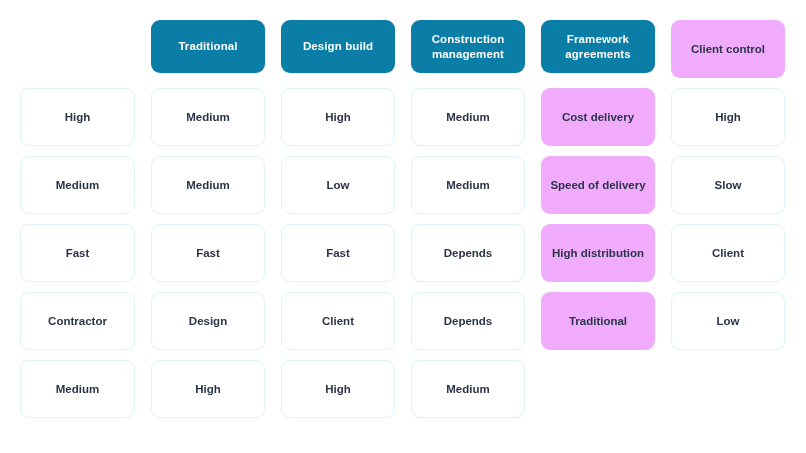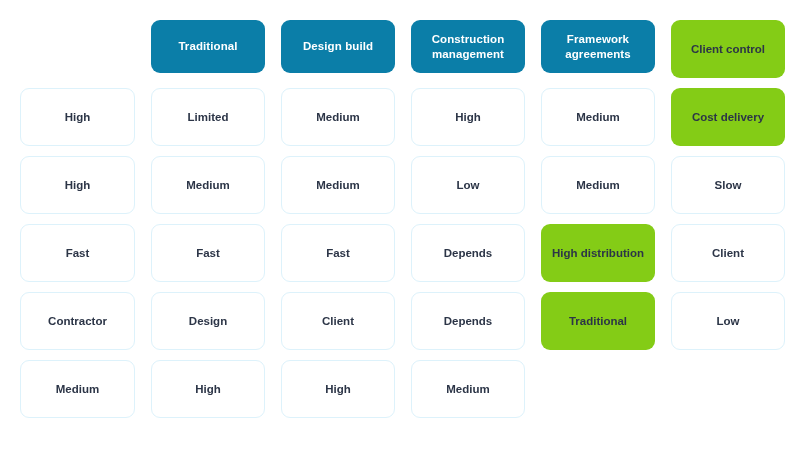--- a/index.html
+++ b/index.html
@@ -49,21 +49,21 @@
     font-size: 11.5px;
     font-weight: bold;
     line-height: 1.25;
     letter-spacing: 0.1px;
     padding: 4px 8px;
     box-sizing: border-box;
   }
 
   
   .row-label {
-    background: #84cc16;
+    background: #f0abfc;
     color: #2c3547;
     border-radius: 9px;
     display: flex;
     align-items: center;
     justify-content: center;
     text-align: center;
     font-size: 11.5px;
     font-weight: bold;
     line-height: 1.25;
     padding: 4px 8px;
@@ -99,32 +99,32 @@
   <div class="grid">
 
     <div class="corner-spacer"></div>
     <div class="col-header">Traditional</div>
     <div class="col-header">Design build</div>
     <div class="col-header">Construction management</div>
     <div class="col-header">Framework agreements</div>
 
     <div class="row-label body-row-cell">Client control</div>
     <div class="value-cell body-row-cell">High</div>
-    <div class="value-cell body-row-cell">Limited</div>
     <div class="value-cell body-row-cell">Medium</div>
     <div class="value-cell body-row-cell">High</div>
     <div class="value-cell body-row-cell">Medium</div>
 
     <div class="row-label body-row-cell">Cost delivery</div>
     <div class="value-cell body-row-cell">High</div>
     <div class="value-cell body-row-cell">Medium</div>
     <div class="value-cell body-row-cell">Medium</div>
     <div class="value-cell body-row-cell">Low</div>
     <div class="value-cell body-row-cell">Medium</div>
 
+    <div class="row-label body-row-cell">Speed of delivery</div>
     <div class="value-cell body-row-cell">Slow</div>
     <div class="value-cell body-row-cell">Fast</div>
     <div class="value-cell body-row-cell">Fast</div>
     <div class="value-cell body-row-cell">Fast</div>
     <div class="value-cell body-row-cell">Depends</div>
 
     <div class="row-label body-row-cell">High distribution</div>
     <div class="value-cell body-row-cell">Client</div>
     <div class="value-cell body-row-cell">Contractor</div>
     <div class="value-cell body-row-cell">Design</div>

